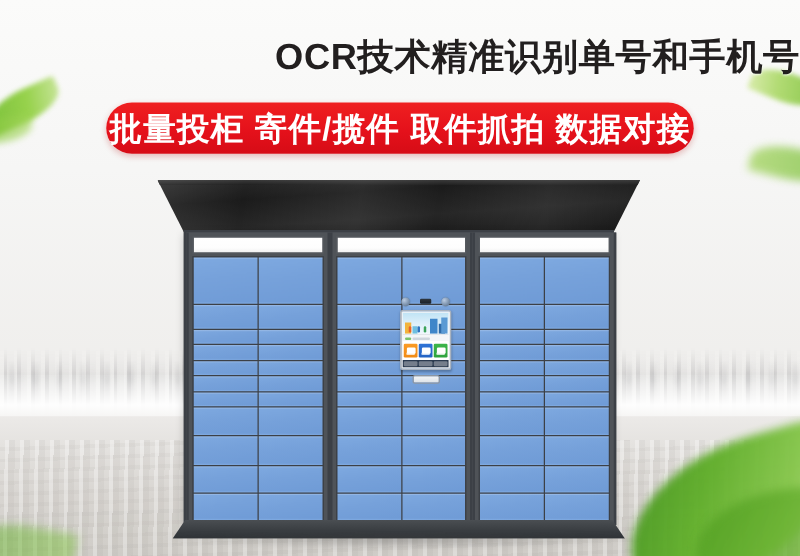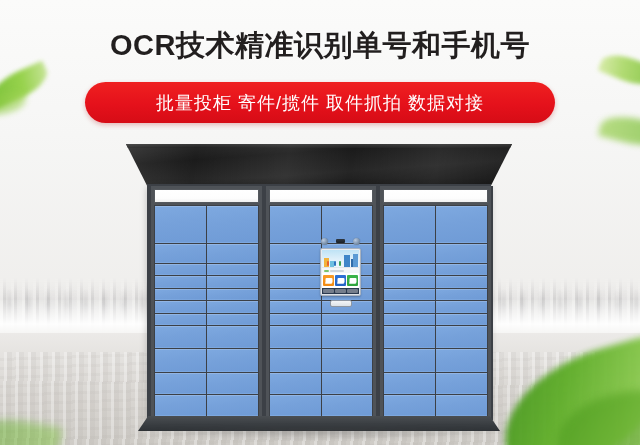--- a/index.html
+++ b/index.html
@@ -80,34 +80,34 @@
   .leaf-br2{left:556px;top:392px;width:120px;height:70px;
     border-radius:70% 8% 70% 8%;
     background:linear-gradient(125deg,#4d9b20 0%,#7cc03c 100%);
     transform:rotate(-4deg);opacity:.8;filter:blur(4px);}
   .leaf-bl{left:-30px;top:420px;width:90px;height:40px;
     background:linear-gradient(105deg,#5aa824 0%,#8ac84a 100%);
     transform:rotate(10deg);opacity:.5;filter:blur(4px);}
 
   
   .headline{
-    position:absolute;left:0;top:26px;width:640px;text-align:center;
+    position:absolute;left:0;top:26px;width:640px;text-align:right;
     font-size:29px;font-weight:bold;color:#221f1f;letter-spacing:.5px;
     text-shadow:0 1px 2px rgba(255,255,255,.8);
     white-space:nowrap;
   }
   .banner{
     position:absolute;left:85px;top:82px;width:470px;height:41px;
     background:linear-gradient(180deg,#ef2020 0%,#e5111b 55%,#d60c16 100%);
     border-radius:21px;
     box-shadow:0 2px 5px rgba(180,20,20,.28);
     display:flex;align-items:center;justify-content:center;
   }
   .banner-text{
-    color:#ffffff;font-size:18px;font-weight:normal;letter-spacing:1px;
+    color:#ffffff;font-size:26px;font-weight:bold;letter-spacing:1px;
     white-space:nowrap;line-height:1;
   }
 
   
   .cabinet{position:absolute;left:0;top:0;width:640px;height:445px;}
 
   .canopy{
     position:absolute;left:126px;top:144px;width:386px;height:42px;
     background:linear-gradient(176deg,#2b2b2b 0%,#1b1b1b 30%,#262626 62%,#141414 100%);
     clip-path:polygon(0% 0%, 100% 0%, 94.5% 100%, 5.5% 100%);

